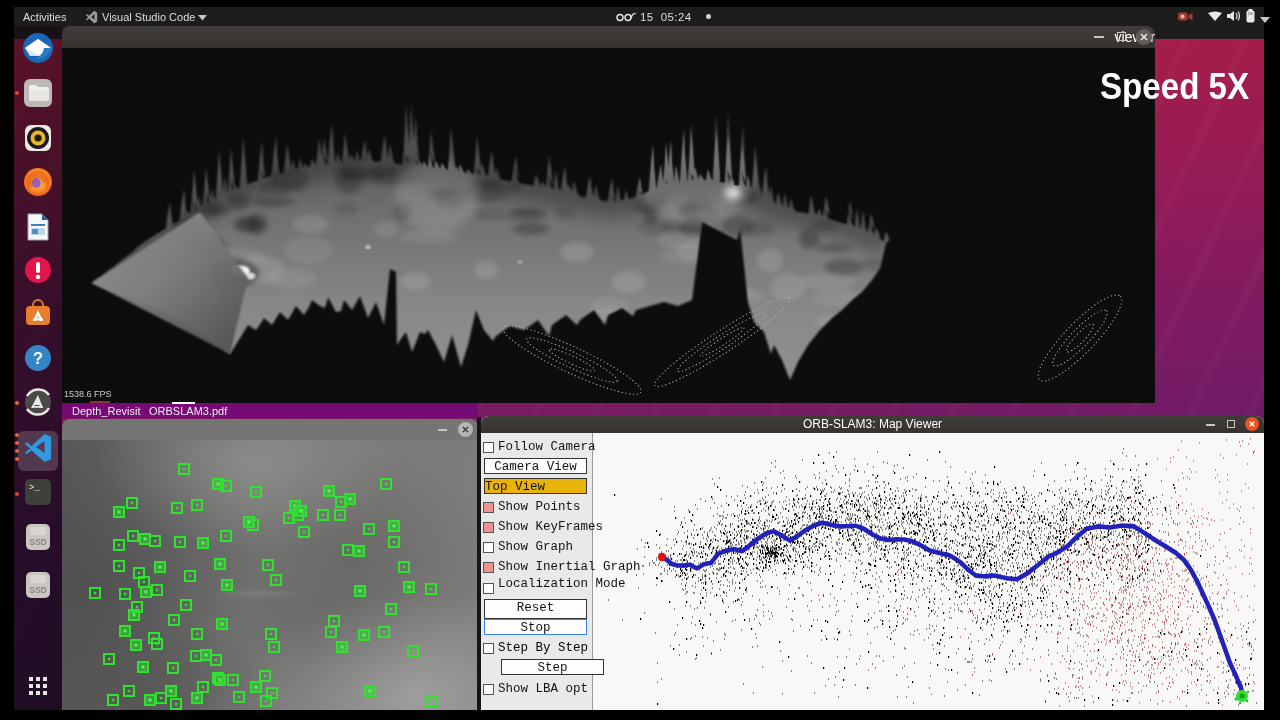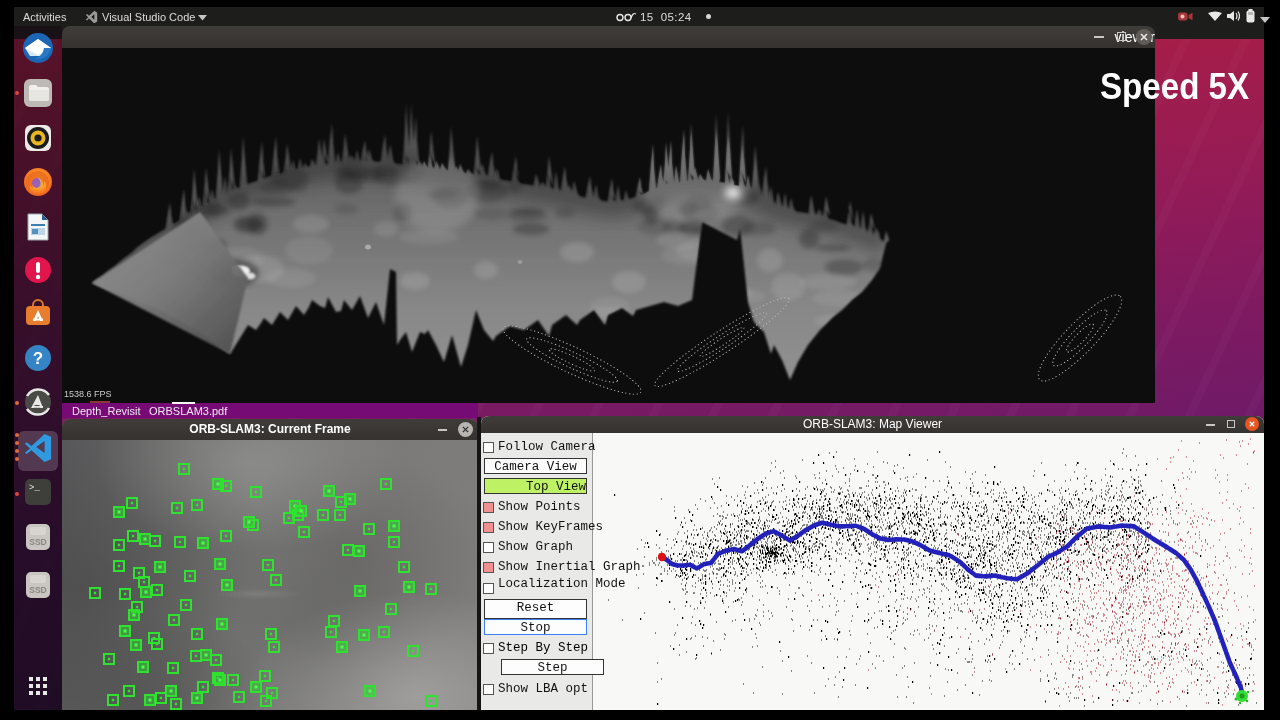--- a/index.html
+++ b/index.html
@@ -193,21 +193,20 @@
 </div>
 
 <div class="abs" style="left:62px;top:403px;width:416px;height:15px;background:#770b76;color:#f0e8f0;font-size:12px">
  <span class="abs" style="left:10px;top:1.5px;font-size:11px">Depth_Revisit</span>
  <span class="abs" style="left:87px;top:1.5px;font-size:11px">ORBSLAM3.pdf</span>
  <div class="abs" style="left:110px;top:-1.5px;width:23px;height:2.5px;background:#f5f5f5"></div>
  <div class="abs" style="left:28px;top:-2px;width:20px;height:2px;background:#8d3535"></div>
 </div>
 
 <div class="abs" style="left:62px;top:419px;width:416px;height:291px;border-radius:8px 8px 0 0;overflow:hidden;background:#757573">
- <div class="abs" style="left:0;top:0;width:100%;height:21px;background:linear-gradient(#403c39,#36322f);color:#fff;font-size:12px;font-weight:bold;text-align:center;line-height:21px">ORB-SLAM3: Current Frame</div>
  <div class="abs" style="left:376px;top:10px;width:9px;height:2px;background:#c8c6c4"></div>
  <div class="abs" style="left:396px;top:3px;width:15px;height:15px;border-radius:50%;background:#b8b5b1"></div>
  <svg class="abs" style="left:400px;top:7px" width="7" height="7" viewBox="0 0 8 8">
       <path d="M1 1 7 7M7 1 1 7" stroke="#333" stroke-width="1.6"></path>
     </svg>
  <div class="abs" style="left:0;top:21px;width:416px;height:270px;background:
    radial-gradient(250px 150px at 85% 95%, rgba(185,185,183,.55), rgba(185,185,183,0) 70%),
    radial-gradient(220px 130px at 45% 8%, rgba(160,160,158,.5), rgba(160,160,158,0) 70%),
    radial-gradient(55px 7px at 47% 57%, rgba(160,160,160,.28), rgba(160,160,160,0) 80%),radial-gradient(200px 160px at 70% 45%, rgba(88,88,88,.5), rgba(88,88,88,0) 70%),radial-gradient(150px 120px at 63% 76%, rgba(92,92,92,.45), rgba(92,92,92,0) 70%),
    radial-gradient(280px 240px at 5% 55%, rgba(70,70,70,.62), rgba(70,70,70,0) 72%),
@@ -339,21 +338,21 @@
       <circle cx="1242" cy="696" r="2.5" fill="#1a9a1a"></circle>
       <circle cx="1236" cy="699" r="1.5" fill="#2ab82a"></circle>
       <circle cx="1247" cy="701" r="1.3" fill="#2ab82a"></circle>
       <circle cx="1240" cy="703" r="1.2" fill="#2ab82a"></circle>
       <circle cx="1248" cy="692" r="1.2" fill="#2ab82a"></circle>
 </svg>
  <div class="abs" style="left:0;top:17px;width:112px;height:277px;background:#e9e9e7;border-right:1px solid #999">
  <div style="position:absolute;left:2px;top:8.5px;width:11px;height:11px;background:#fdfdfd;border:1px solid #555"></div>
       <div style="position:absolute;left:17px;top:7px;font:12.5px 'Liberation Mono',monospace;color:#111;white-space:nowrap">Follow Camera</div>
       <div style="position:absolute;left:3px;top:25px;width:103px;height:16px;background:#fdfdfd;border:1px solid #333;font:12.5px 'Liberation Mono',monospace;color:#111;text-align:center;line-height:16px">Camera View</div>
-      <div style="position:absolute;left:3px;top:45px;width:103px;height:16px;background:#bef264;border:1px solid #333;font:12.5px 'Liberation Mono',monospace;color:#111;text-align:right;line-height:16px">Top View</div>
+      <div style="position:absolute;left:3px;top:45px;width:103px;height:16px;background:#eab308;border:1px solid #333;font:12.5px 'Liberation Mono',monospace;color:#111;text-align:left;line-height:16px">Top View</div>
       <div style="position:absolute;left:2px;top:68.5px;width:11px;height:11px;background:#f09090;border:1px solid #555"></div>
       <div style="position:absolute;left:17px;top:67px;font:12.5px 'Liberation Mono',monospace;color:#111;white-space:nowrap">Show Points</div>
       <div style="position:absolute;left:2px;top:88.5px;width:11px;height:11px;background:#f09090;border:1px solid #555"></div>
       <div style="position:absolute;left:17px;top:87px;font:12.5px 'Liberation Mono',monospace;color:#111;white-space:nowrap">Show KeyFrames</div>
       <div style="position:absolute;left:2px;top:108.5px;width:11px;height:11px;background:#fdfdfd;border:1px solid #555"></div>
       <div style="position:absolute;left:17px;top:107px;font:12.5px 'Liberation Mono',monospace;color:#111;white-space:nowrap">Show Graph</div>
       <div style="position:absolute;left:2px;top:128.5px;width:11px;height:11px;background:#f09090;border:1px solid #555"></div>
       <div style="position:absolute;left:17px;top:127px;font:12.5px 'Liberation Mono',monospace;color:#111;white-space:nowrap">Show Inertial Graph</div>
       <div style="position:absolute;left:2px;top:149.5px;width:11px;height:11px;background:#fdfdfd;border:1px solid #555"></div>
       <div style="position:absolute;left:17px;top:144px;font:12.5px 'Liberation Mono',monospace;color:#111;white-space:nowrap">Localization Mode</div>

